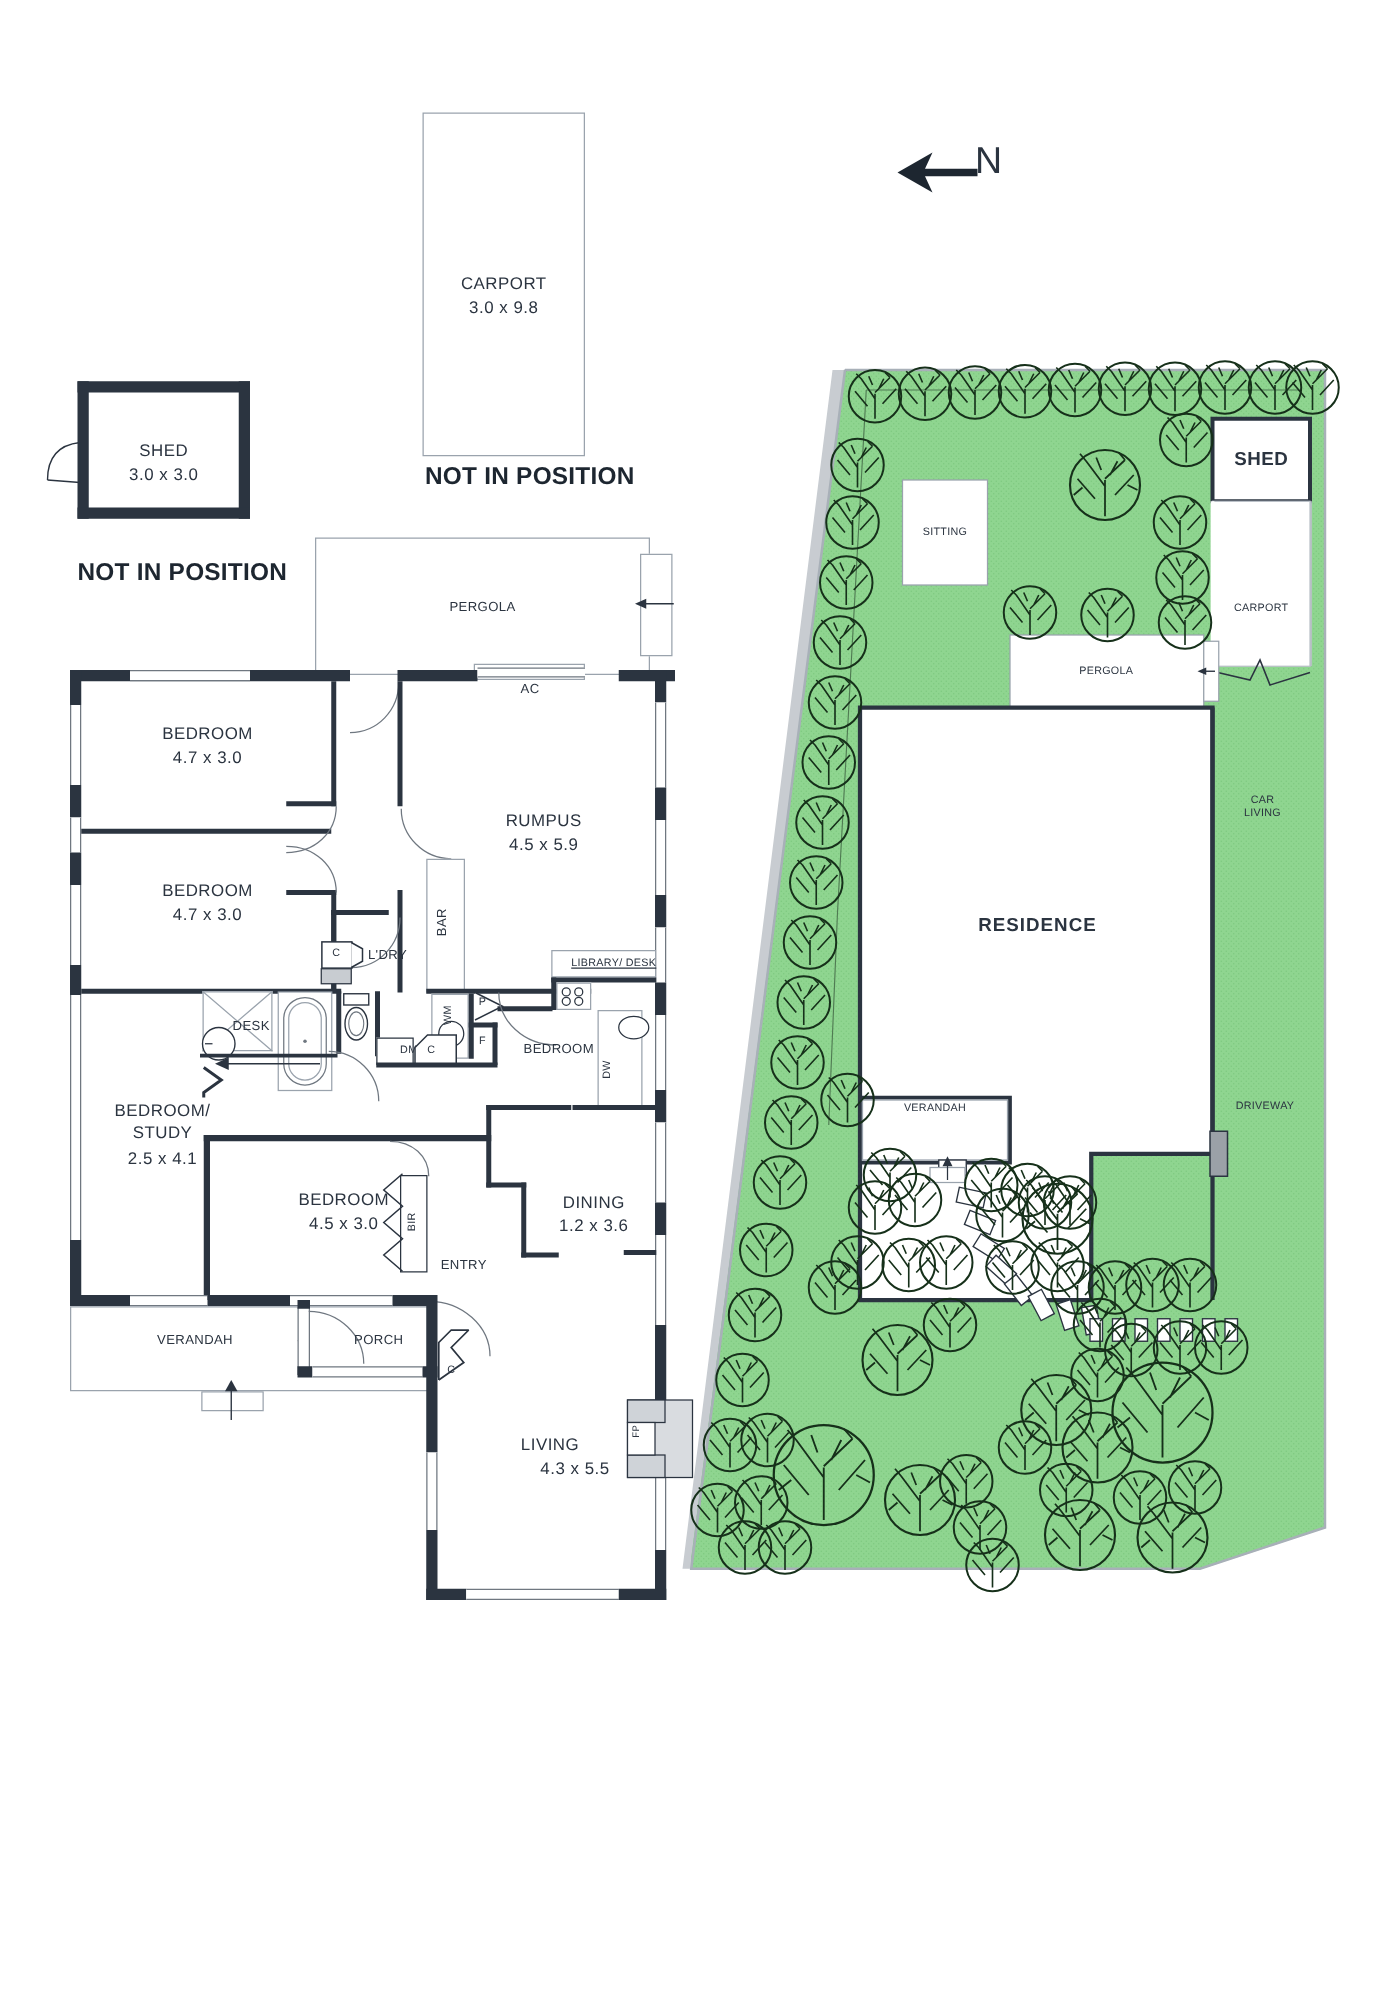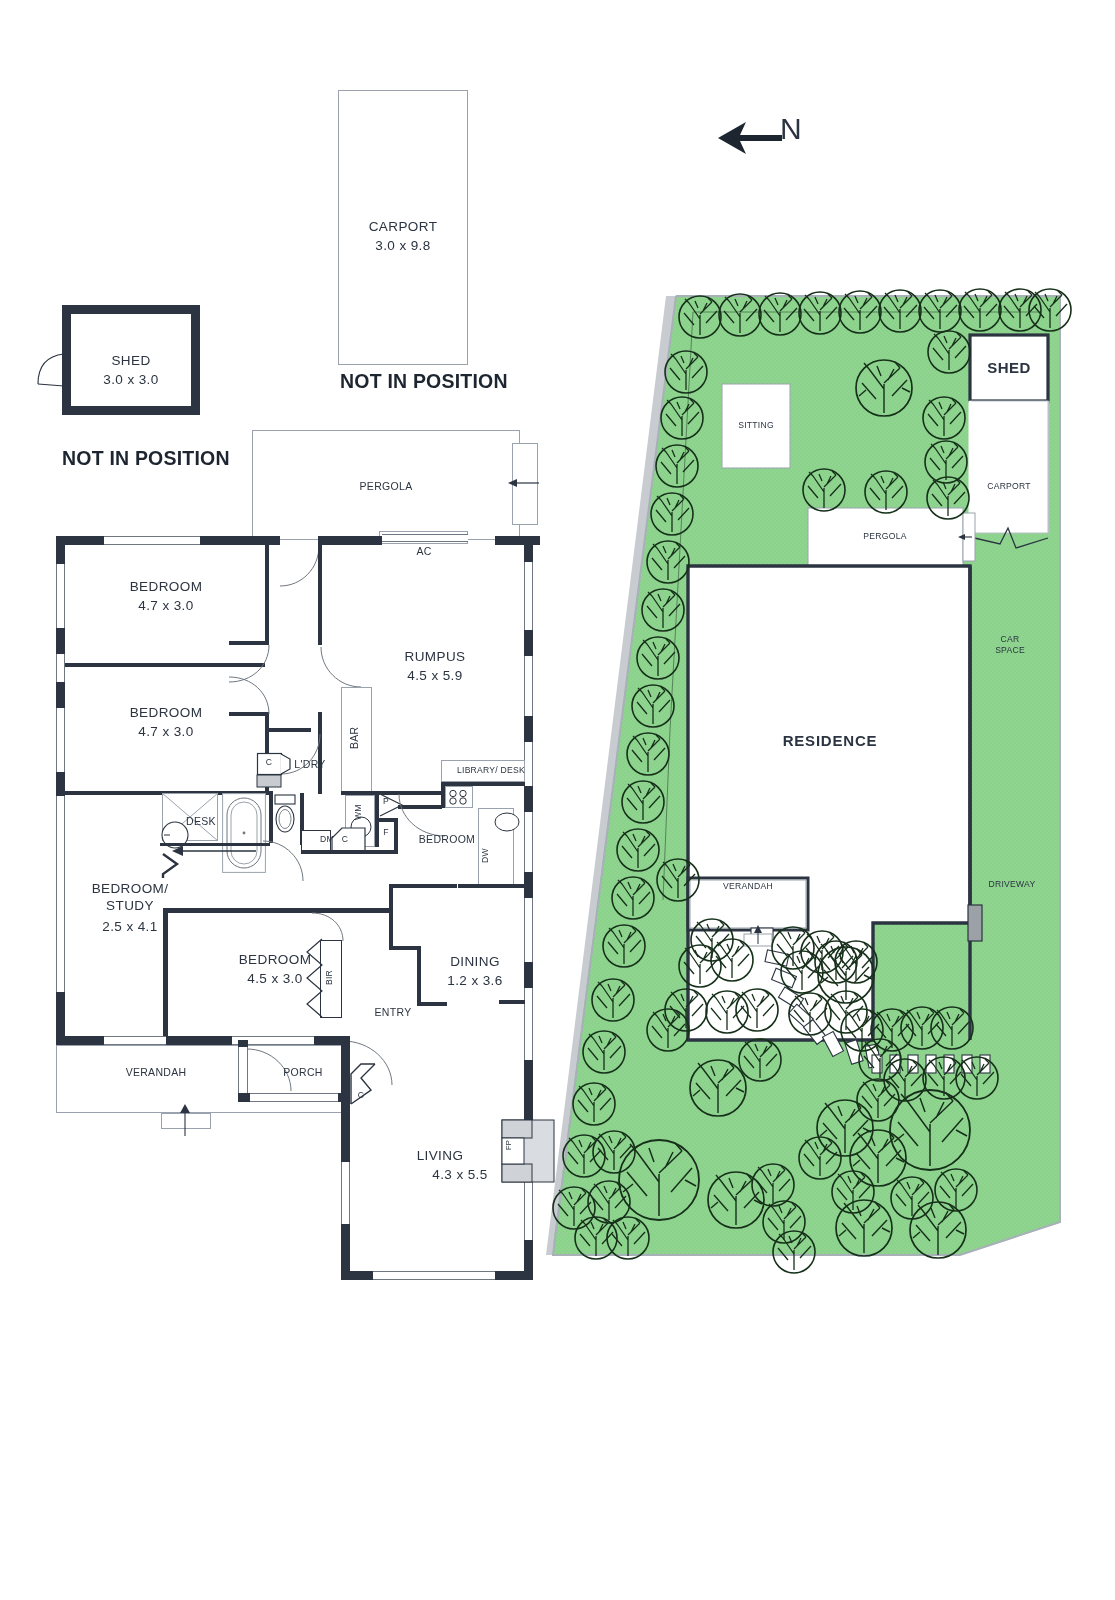--- a/index.html
+++ b/index.html
@@ -287,21 +287,21 @@
   <div class="lbl xs" style="left:301px;top:834px;width:52px;">DM</div>
   <div class="abs" style="left:331px;top:826px;">
     <svg width="36" height="26" viewBox="0 0 36 26">
       <path d="M1 25 L1 12 L11 2 L34 2 L34 25 Z" fill="#fff" stroke="#2b3440" stroke-width="1.2"></path>
     </svg>
   </div>
   <div class="lbl xs" style="left:334px;top:834px;width:22px;">C</div>
   <div class="wallthin" style="left:301px;top:850px;width:97px;height:4px;"></div>
 
   <div class="outline" style="left:441px;top:760px;width:84px;height:22px;"></div>
-  <div class="lbl xs" style="left:441px;top:765px;width:100px;">LIBRARY/ DESK</div>
+  <div class="lbl xs" style="left:441px;top:765px;width:100px;text-decoration:underline;">LIBRARY/ DESK</div>
 
   <div class="wallthin" style="left:441px;top:782px;width:84px;height:4px;"></div>
   <div class="outline" style="left:445px;top:786px;width:28px;height:22px;"></div>
   <div class="abs" style="left:448px;top:789px;">
     <svg width="22" height="16" viewBox="0 0 22 16">
       <circle cx="5" cy="4.5" r="3.2" fill="none" stroke="#2b3440" stroke-width="1"></circle>
       <circle cx="15" cy="4.5" r="3.2" fill="none" stroke="#2b3440" stroke-width="1"></circle>
       <circle cx="5" cy="12" r="3.2" fill="none" stroke="#2b3440" stroke-width="1"></circle>
       <circle cx="15" cy="12" r="3.2" fill="none" stroke="#2b3440" stroke-width="1"></circle>
     </svg>
@@ -343,21 +343,21 @@
     <svg width="44" height="30" viewBox="0 0 44 30">
         <path d="M43 29 C43 13 30 1 12 1" stroke="#6f7780" stroke-width="1" fill="none"></path>
       </svg>
   </div>
 
   <div class="wallthin" style="left:389px;top:884px;width:4px;height:66px;"></div>
   <div class="wallthin" style="left:389px;top:946px;width:32px;height:4px;"></div>
   <div class="wallthin" style="left:417px;top:946px;width:4px;height:60px;"></div>
   <div class="wallthin" style="left:417px;top:1002px;width:30px;height:4px;"></div>
   <div class="wallthin" style="left:389px;top:884px;width:68px;height:4px;"></div>
-  <div class="lbl sm" style="left:348px;top:1006px;width:90px;">ENTRY</div>
+  <div class="lbl sm" style="left:326px;top:1006px;width:90px;">ENTRY</div>
   <div class="abs" style="left:341px;top:1040px;">
     <svg width="52" height="46" viewBox="0 0 52 46">
         <path d="M51 45 C51 21 29 1 2 1" stroke="#6f7780" stroke-width="1" fill="none"></path>
       </svg>
   </div>
 
   <div class="abs" style="left:349px;top:1058px;">
     <svg width="44" height="48" viewBox="0 0 44 48">
       <path d="M2 46 L2 16 L12 6 L26 6" stroke="#2b3440" stroke-width="1.4" fill="none"></path>
       <path d="M2 46 L22 32 L12 20 L26 6" stroke="#2b3440" stroke-width="1.4" fill="none"></path>
@@ -584,17 +584,17 @@
       <use href="#tree-sm" x="760" y="1060"></use>
     </g>
   </svg>
 
   <div class="lbl xs" style="left:722px;top:420px;width:68px;">SITTING</div>
   <div class="lbl big bold" style="left:970px;top:358px;width:78px;">SHED</div>
   <div class="lbl xs" style="left:970px;top:481px;width:78px;">CARPORT</div>
   <div class="lbl xs" style="left:820px;top:531px;width:130px;">PERGOLA</div>
   <div class="lbl big bold" style="left:700px;top:731px;width:260px;letter-spacing:.8px;">RESIDENCE</div>
   <div class="lbl xs" style="left:975px;top:634px;width:70px;">CAR
-SPACE</div>
+LIVING</div>
   <div class="lbl xs" style="left:690px;top:881px;width:116px;">VERANDAH</div>
   <div class="lbl xs" style="left:975px;top:879px;width:74px;">DRIVEWAY</div>
 
 </div>
 
 </body></html>

